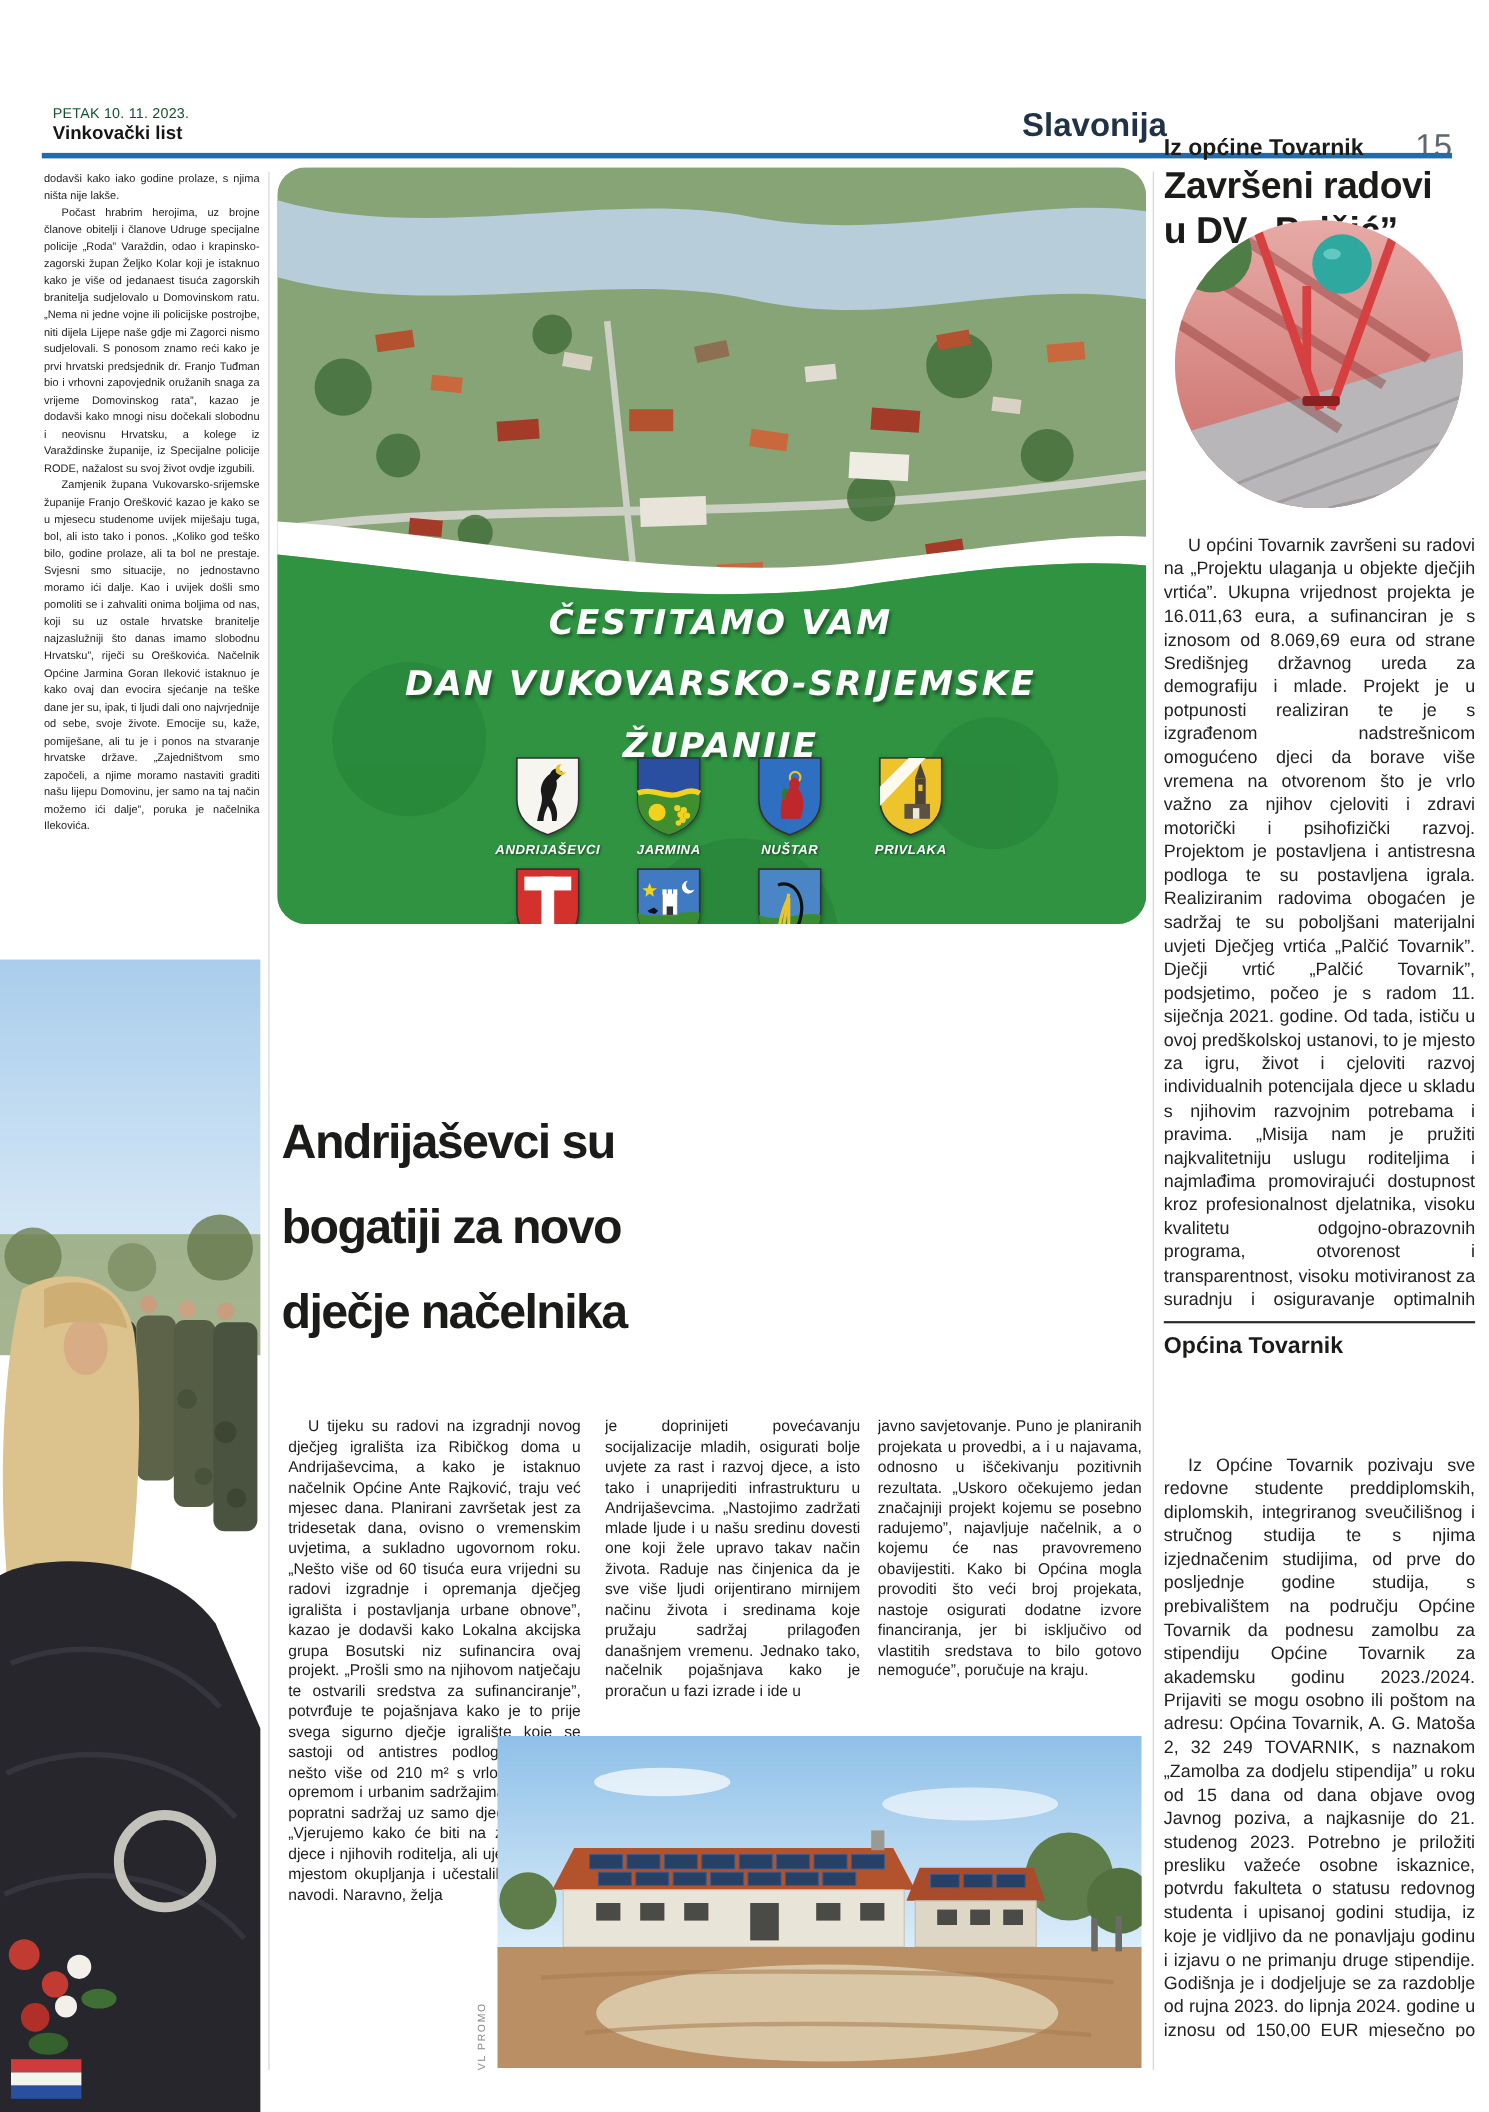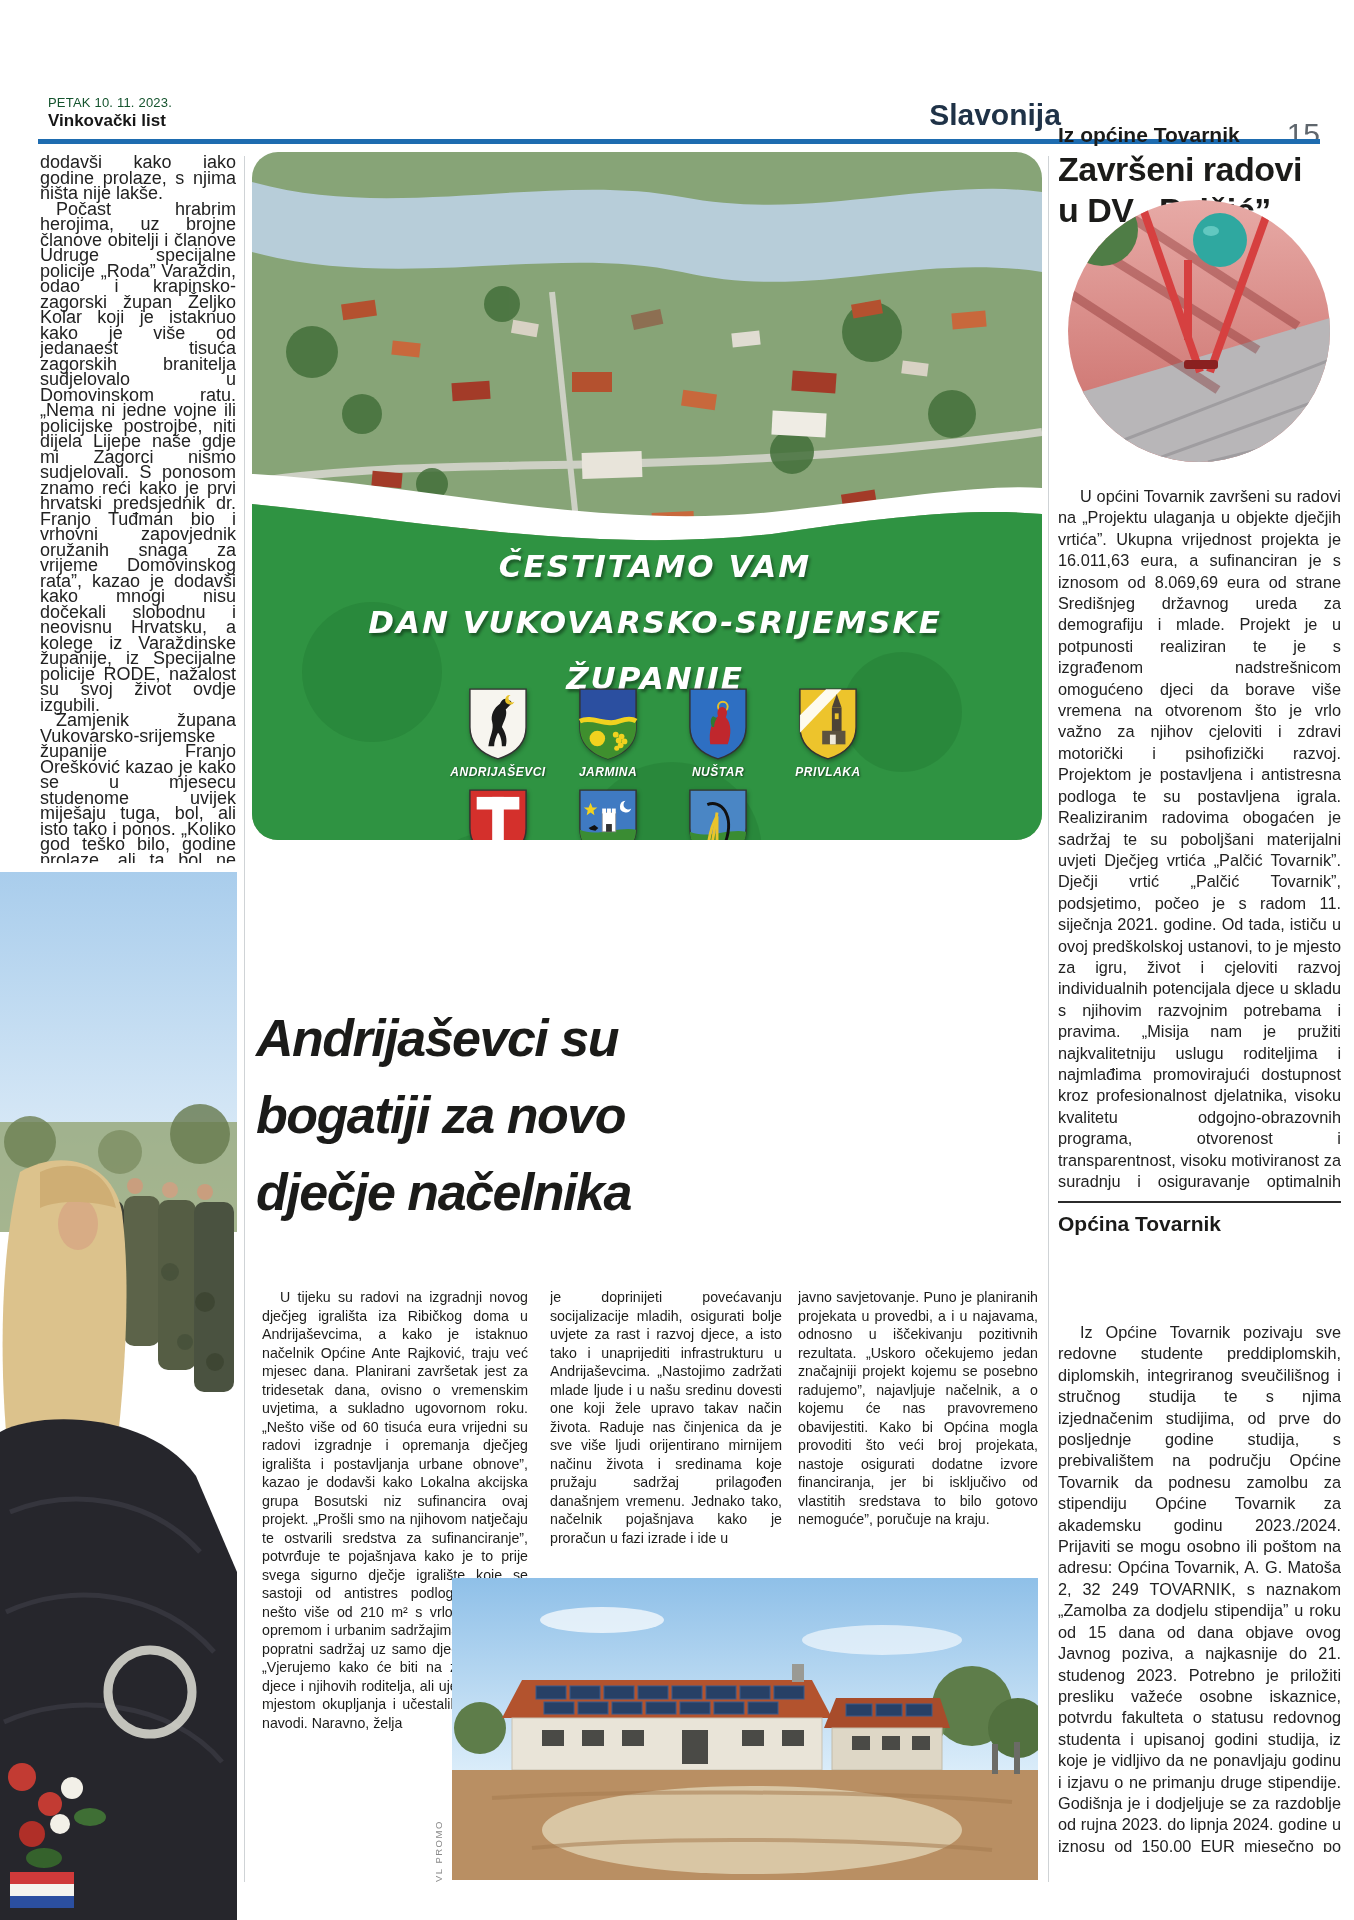--- a/index.html
+++ b/index.html
@@ -13,41 +13,41 @@
                font-size:30px;font-weight:700;color:#1f3247;}
   .hdr-page{position:absolute;left:1230px;top:117px;width:90px;text-align:right;
             font-size:30px;font-weight:400;color:#5f666d;}
   .hdr-rule{position:absolute;left:38px;top:139px;width:1282px;height:5px;background:#1e6cb0;}
   
   .vrule{position:absolute;top:156px;width:1px;background:#cfd3d6;}
   .vrule-1{left:244px;height:1726px;}
   .vrule-2{left:1048px;height:1726px;}
   
   .left-col{position:absolute;left:40px;top:155px;width:196px;height:708px;overflow:hidden;
-            font-size:18px;line-height:15.5px;text-align:justify;color:#222;}
+            font-size:10px;line-height:15.5px;text-align:justify;color:#222;}
   .left-col p{margin:0;text-indent:16px;}
   .left-col p.cont{text-indent:0;}
   .left-photo{position:absolute;left:0;top:872px;width:237px;height:1048px;overflow:hidden;}
   
   .aerial{position:absolute;left:252px;top:152px;width:790px;height:688px;border-radius:26px;overflow:hidden;}
   .aerial > svg{position:absolute;left:0;top:0;}
   .banner-text{position:absolute;left:110px;top:386px;width:586px;text-align:center;color:#fff;
                font-weight:700;font-style:italic;font-family:"DejaVu Sans","Liberation Sans",sans-serif;}
   .banner-line{font-size:31px;line-height:56px;letter-spacing:2px;white-space:nowrap;
                text-shadow:2px 3px 3px rgba(0,0,0,.38);}
   .shield-grid{position:absolute;left:196px;top:534px;width:428px;display:grid;
                grid-template-columns:repeat(4,1fr);column-gap:10px;row-gap:8px;justify-items:center;}
   .shield-cell{display:flex;flex-direction:column;align-items:center;width:100px;}
   .shield-cell svg{width:62px;height:76px;filter:drop-shadow(1px 2px 2px rgba(0,0,0,.35));}
   .shield-label{margin-top:3px;font-size:12px;font-weight:700;font-style:italic;color:#fff;
                 text-align:center;letter-spacing:.5px;line-height:14px;
                 text-shadow:1px 1px 2px rgba(0,0,0,.55);}
   
   .main-headline{position:absolute;left:256px;top:1000px;width:770px;margin:0;
-                 font-size:52px;line-height:77px;font-weight:700;letter-spacing:-1.5px;color:#1b1b19;font-style:italic;}
+                 font-size:44px;line-height:77px;font-weight:700;letter-spacing:-1.5px;color:#1b1b19;}
   .mcol{position:absolute;top:1288px;font-size:14.2px;line-height:18.5px;text-align:justify;overflow:hidden;}
   .mcol p{margin:0;}
   .mcol1{left:262px;width:266px;height:596px;}
   .mcol1 p{text-indent:18px;}
   .mcol2{left:550px;width:232px;height:262px;}
   .mcol3{left:798px;width:240px;height:262px;}
   .credit{position:absolute;left:433px;top:1742px;height:140px;writing-mode:vertical-rl;
           transform:rotate(180deg);font-size:9.5px;color:#8a8a8a;letter-spacing:1.5px;}
   .solar-photo{position:absolute;left:452px;top:1578px;width:586px;height:302px;overflow:hidden;}
   

